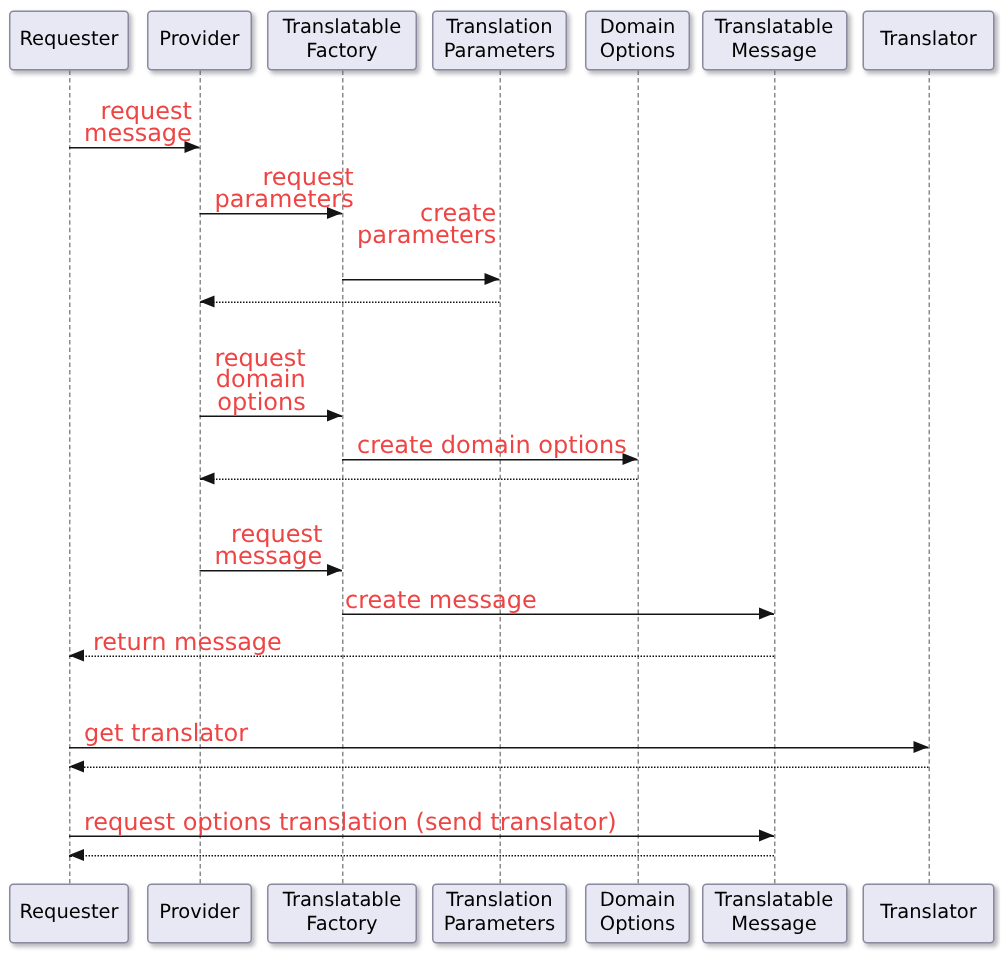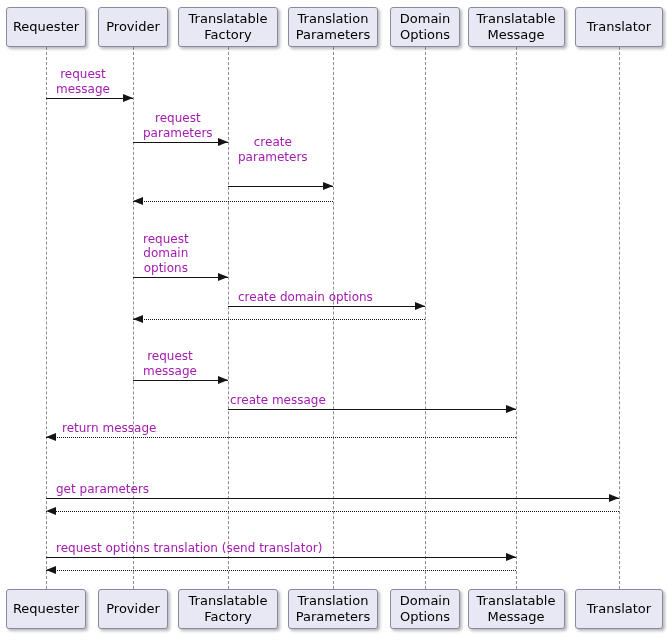--- a/index.html
+++ b/index.html
@@ -51,25 +51,25 @@
     position: absolute;
     width: 0;
     height: 0;
     border-top: 4px solid transparent;
     border-bottom: 4px solid transparent;
   }
   .arrowhead.right { border-left: 10px solid #141414; }
   .arrowhead.left  { border-right: 10px solid #141414; }
   .msg-label {
     position: absolute;
-    font-size: 12px;
+    font-size: 16px;
     line-height: 14.5px;
-    color: #a21caf;
+    color: #ef4444;
     white-space: pre-line;
-    text-align: center;
+    text-align: right;
   }
 </style>
 </head>
 <body>
 
 <div id="canvas">
   <div id="lifelines-layer">
       <div class="lifeline" style="left: 45.5px; top: 47px; height: 542px;"></div>
       <div class="lifeline" style="left: 132.5px; top: 47px; height: 542px;"></div>
       <div class="lifeline" style="left: 227.5px; top: 47px; height: 542px;"></div>
@@ -108,21 +108,21 @@
       <div class="msg-label" style="left: 143px; bottom: 263px;">request
 message</div>
       <div class="msg-line-solid" style="left: 228px; width: 288px; top: 409px;"></div>
       <div class="arrowhead right" style="top: 405px; left: 506px;"></div>
       <div class="msg-label" style="left: 230px; bottom: 234px;">create message</div>
       <div class="msg-line-dashed" style="left: 46px; width: 470px; top: 437px;"></div>
       <div class="arrowhead left" style="top: 433px; left: 46px;"></div>
       <div class="msg-label" style="left: 62px; bottom: 206px;">return message</div>
       <div class="msg-line-solid" style="left: 46px; width: 573px; top: 498px;"></div>
       <div class="arrowhead right" style="top: 494px; left: 609px;"></div>
-      <div class="msg-label" style="left: 56px; bottom: 145px;">get parameters</div>
+      <div class="msg-label" style="left: 56px; bottom: 145px;">get translator</div>
       <div class="msg-line-dashed" style="left: 46px; width: 573px; top: 511px;"></div>
       <div class="arrowhead left" style="top: 507px; left: 46px;"></div>
       <div class="msg-line-solid" style="left: 46px; width: 470px; top: 557px;"></div>
       <div class="arrowhead right" style="top: 553px; left: 506px;"></div>
       <div class="msg-label" style="left: 56px; bottom: 86px;">request options translation (send translator)</div>
       <div class="msg-line-dashed" style="left: 46px; width: 470px; top: 570px;"></div>
       <div class="arrowhead left" style="top: 566px; left: 46px;"></div>
     </div>
   <div id="actors-layer">
       <div class="actor-box" style="left: 6px; width: 80px; top: 7px;">Requester</div>

